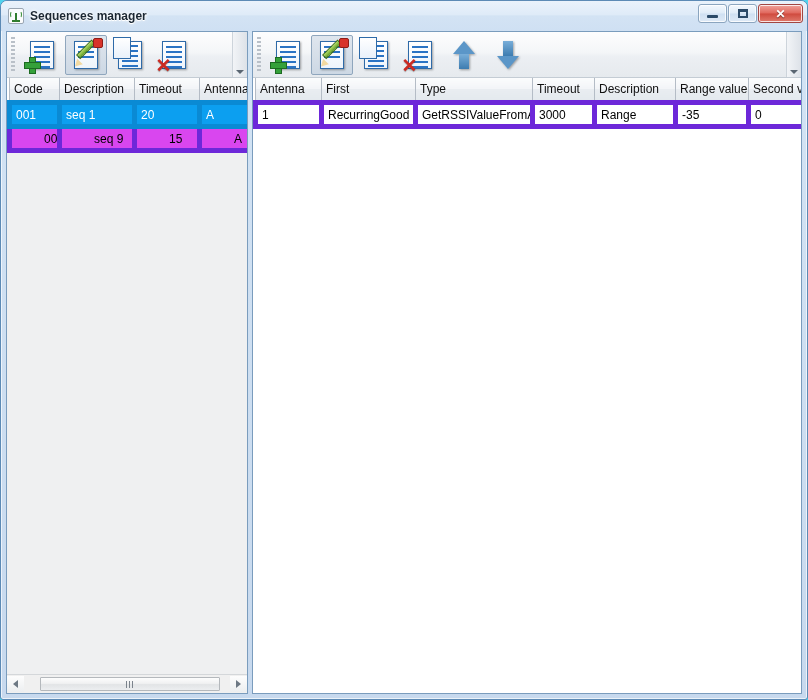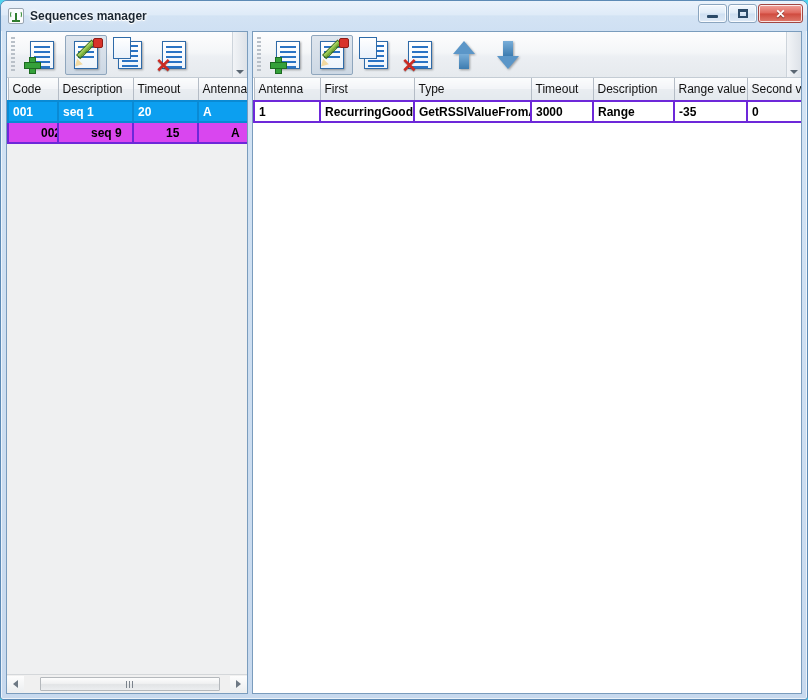--- a/index.html
+++ b/index.html
@@ -190,25 +190,24 @@
   }
   .grid th{
     background:linear-gradient(to bottom,#fbfcfd 0%,#f2f4f7 50%,#e9edf1 51%,#e4e9ee 100%);
     border:1px solid #b4bcc6;
     border-top:none;
     font-weight:normal;text-align:left;
     padding:3px 4px;height:16px;
     white-space:nowrap;color:#111;
   }
   .grid td{
-    border:2px solid #6d28d9;
+    border:5px solid #6d28d9;
     padding:2px 4px;height:15px;
     white-space:nowrap;overflow:hidden;
     background:#fff;
-    font-weight:bold;
   }
   .grid tr.alt td{background:#d946ef;padding-left:32px;}
   .grid tr.selected td{
     background:#0c9ff0;color:#fff;
     border-color:#0a8ad4;
   }
   .grid td.filler,.grid th.filler{background:#fff;border-left:1px solid #aab3c2;}
   .grid th.filler{background:linear-gradient(to bottom,#fbfcfd 0%,#f2f4f7 50%,#e9edf1 51%,#e4e9ee 100%);}
   .left .grid{width:236px;}
   .right .grid{width:100%;}

